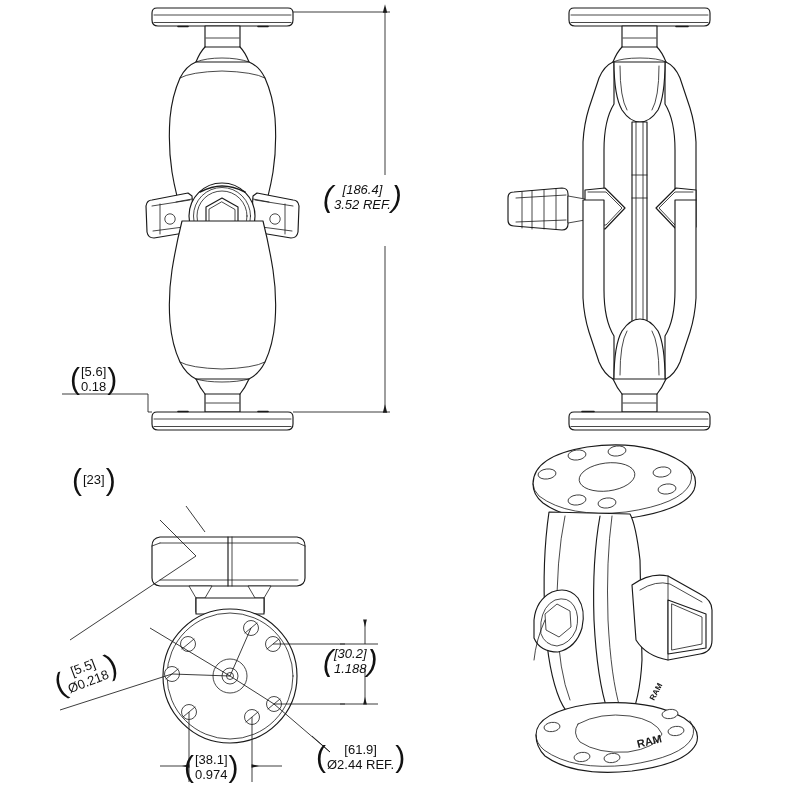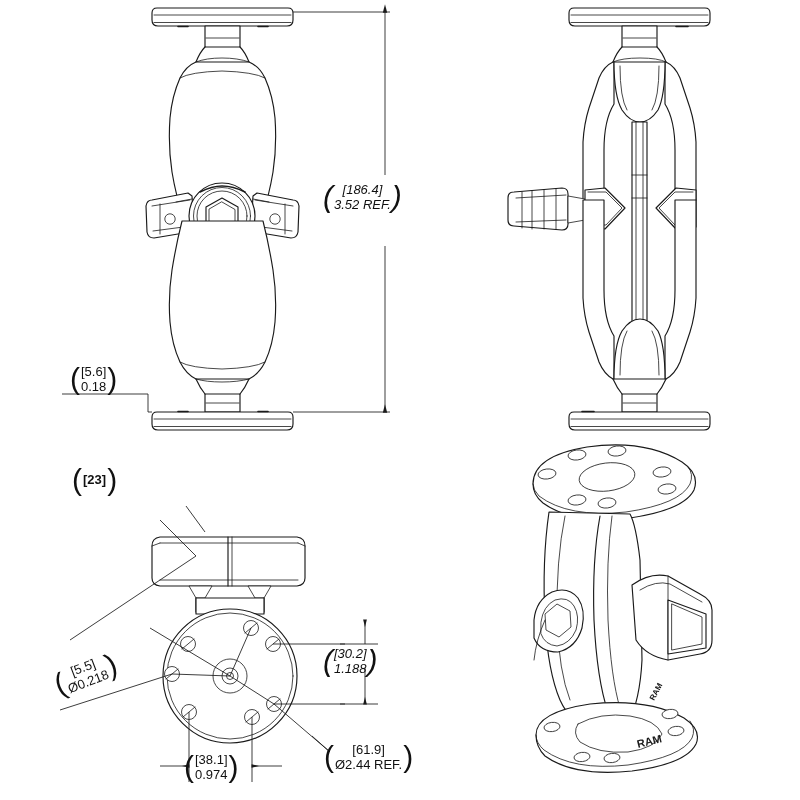--- a/index.html
+++ b/index.html
@@ -9,21 +9,21 @@
   .dimtext{position:absolute;white-space:nowrap;font-family:"Liberation Sans",sans-serif;
            font-size:13px;line-height:15px;color:#111;}
   .dimtext .l1,.dimtext .l2{display:block;}
   .paren-wrap{position:relative;display:inline-block;padding:0 11px;}
   .paren-wrap:before,.paren-wrap:after{
       position:absolute;top:50%;transform:translateY(-50%);
       font-size:30px;line-height:0;font-weight:300;color:#111;}
   .paren-wrap:before{content:"(";left:0;}
   .paren-wrap:after{content:")";right:0;}
   .ctr{text-align:center;}
-  .lft{text-align:left;font-weight:bold;}
+  .lft{text-align:left;}
   .rot-5 { transform: rotate(-21deg); transform-origin: left top; }
 </style>
 </head>
 <body>
 
 <svg id="sheet" viewBox="0 0 800 800">
   <defs>
     <style>
       .ln{fill:none;stroke:#1a1a1a;stroke-width:1.15;stroke-linecap:round;stroke-linejoin:round;}
       .lnT{fill:none;stroke:#1a1a1a;stroke-width:0.8;stroke-linecap:round;stroke-linejoin:round;}
@@ -403,18 +403,18 @@
   </span>
 </div>
 
 <div class="dimtext" style="left:184px; top:752px;">
   <span class="paren-wrap ctr">
     <span class="l1">[38.1]</span>
     <span class="l2">0.974</span>
   </span>
 </div>
 
-<div class="dimtext" style="left:324px; top:742px;">
+<div class="dimtext" style="left:316px; top:742px;">
   <span class="paren-wrap ctr">
     <span class="l1">[61.9]</span>
     <span class="l2">Ø2.44 REF.</span>
   </span>
 </div>
 
 </body></html>

